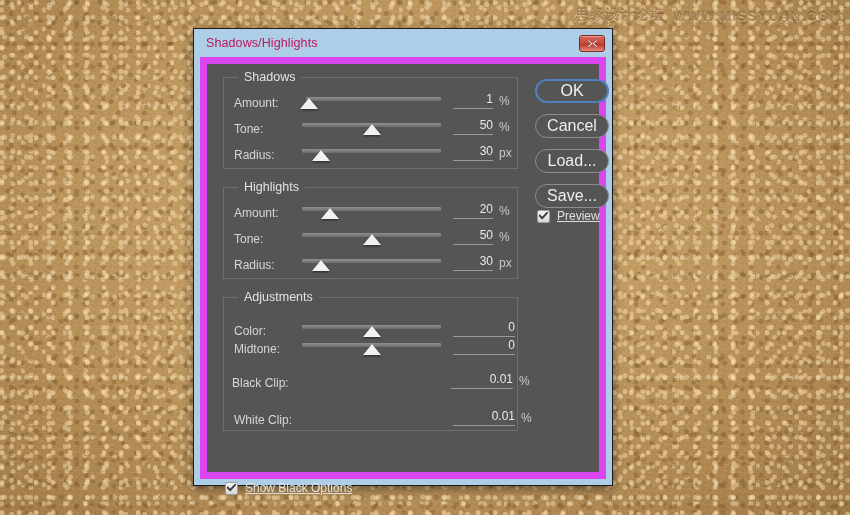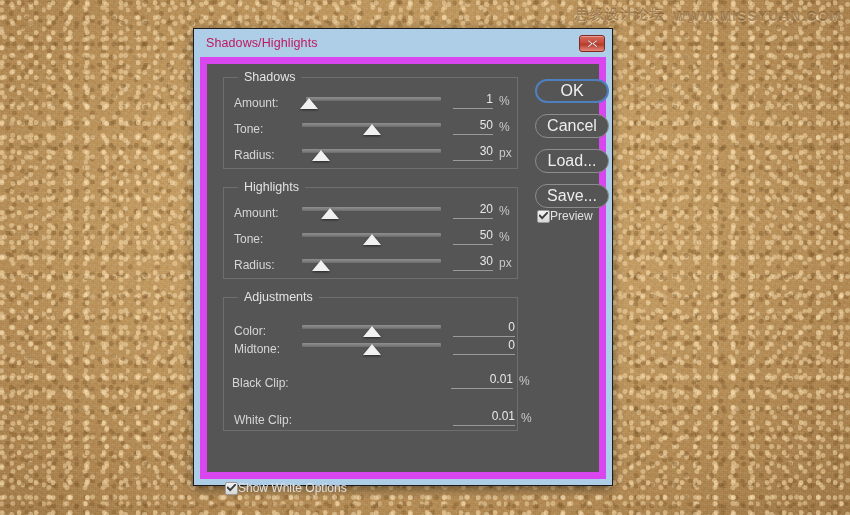--- a/index.html
+++ b/index.html
@@ -158,22 +158,23 @@
     cursor:pointer;
   }
   .btn.primary{
     border:2px solid #4f7fbe;
     color:#f2f2f2;
   }
 
   
   .cb-wrap{
     position:absolute;
-    display:flex; align-items:center; 
-    cursor:pointer;
+    display:flex; align-items:center; gap:7px;
+    cursor:pointer;
+    text-decoration:underline;
   }
   .cb{
     width:13px; height:13px;
     background:linear-gradient(180deg,#f3f3f3,#d8d8d8);
     border:1px solid #9d9d9d;
     border-radius:2px;
     display:flex; align-items:center; justify-content:center;
     flex:0 0 auto;
   }
   .cb svg{ display:block; }
@@ -359,17 +360,17 @@
       <span class="cb-label">Preview</span>
     </div>
 
 
     <div class="cb-wrap" style="left:18px; top:417px;">
       <span class="cb">
         <svg width="9" height="8" viewBox="0 0 9 8" aria-hidden="true">
           <path d="M0.8 3.6 L3.2 6.2 L8.2 0.8" fill="none" stroke="#3a3a3a" stroke-width="1.9" stroke-linecap="square"></path>
         </svg>
       </span>
-      <span class="cb-label">Show White Options</span>
+      <span class="cb-label">Show Black Options</span>
     </div>
 
   </div>
 </div>
 
 </body></html>

